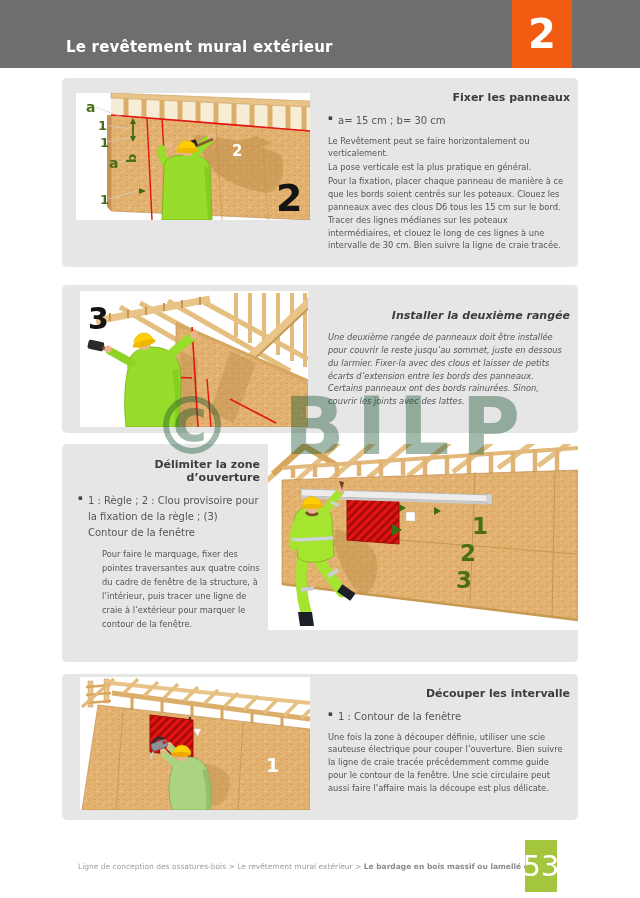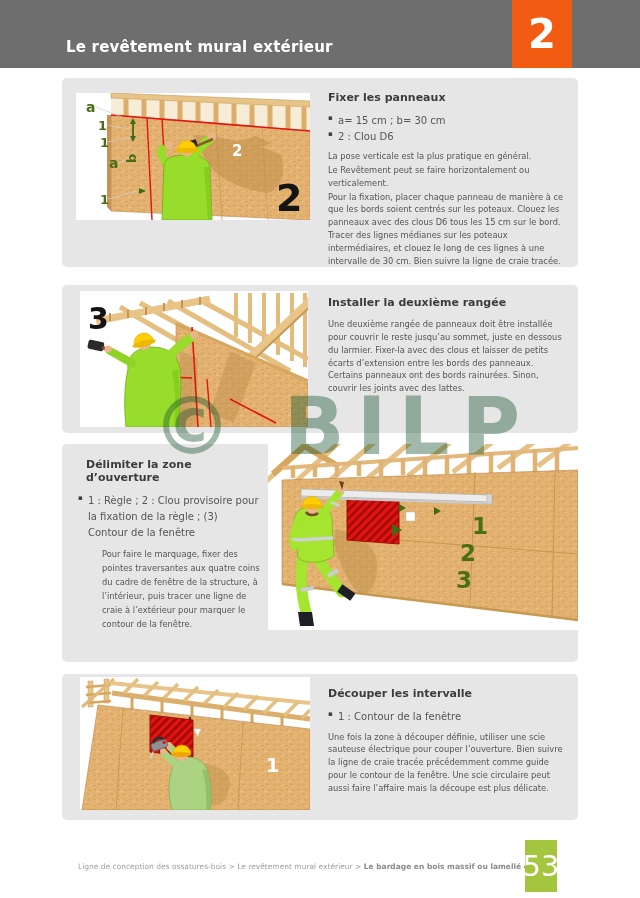--- a/index.html
+++ b/index.html
@@ -22,21 +22,21 @@
   .figure{position:absolute;background:#fff;overflow:hidden;}
   .fig1{left:14px;top:15px;width:234px;height:127px;}
   .fig2{left:18px;top:6px;width:228px;height:136px;}
   .fig3{left:206px;top:0;width:310px;height:186px;}
   .fig4{left:18px;top:3px;width:230px;height:133px;}
   .figure svg{display:block;}
 
   .textcol{position:absolute;}
   .t-right{left:266px;top:13px;width:242px;}
   .t-left{left:16px;top:14px;width:182px;}
-  .sec-title{font-size:11px;font-weight:bold;color:#3c3c3c;margin:0 0 9px 0;}
+  .sec-title{font-size:11px;font-weight:bold;color:#3c3c3c;margin:0 0 9px 0;text-align:right;}
   .bullets{margin:0 0 6px 0;padding:0;list-style:none;font-size:10px;color:#54555a;}
   .bullets li{padding-left:10px;position:relative;line-height:1.55;}
   .bullets li::before{content:"▪";position:absolute;left:0;top:0;font-size:7px;color:#3c3c3c;}
   .para{font-size:8.3px;line-height:1.55;color:#54555a;margin:0;}
   .para + .para{margin-top:1px;}
   .sec3 .para{line-height:1.7;margin-left:24px;}
   .sec3 .bullets li{line-height:1.6;}
 
   
   .watermark{position:absolute;left:152px;top:380px;font-size:80px;font-weight:bold;
@@ -136,24 +136,23 @@
           </g>
           <text x="156" y="63" font-size="15" font-weight="bold" fill="#ffffff">2</text>
           <text x="200" y="118" font-size="38" font-weight="bold" fill="#141414">2</text>
         </g>
       </svg>
     </div>
     <div class="textcol t-right">
       <h3 class="sec-title">Fixer les panneaux</h3>
       <ul class="bullets">
         <li>a= 15 cm ; b= 30 cm</li>
-        <li>2 : Clou D6</li>
       </ul>
+      <p class="para">Le Revêtement peut se faire horizontalement ou verticalement.</p>
       <p class="para">La pose verticale est la plus pratique en général.</p>
-      <p class="para">Le Revêtement peut se faire horizontalement ou verticalement.</p>
       <p class="para">Pour la fixation, placer chaque panneau de manière à ce que les bords soient centrés sur les poteaux. Clouez les panneaux avec des clous D6 tous les 15 cm sur le bord. Tracer des lignes médianes sur les poteaux intermédiaires, et clouez le long de ces lignes à une intervalle de 30 cm. Bien suivre la ligne de craie tracée.</p>
     </div>
   </div>
 
   <div class="section sec2">
     <div class="figure fig2">
       <svg width="228" height="136" viewBox="0 0 228 136">
         <defs>
           <pattern id="osb2" width="12" height="10" patternUnits="userSpaceOnUse">
             <rect width="12" height="10" fill="#e3b271"></rect>
@@ -214,21 +213,21 @@
           <circle cx="28" cy="58" r="3.5" fill="#e9b58a"></circle>
           <circle cx="64" cy="52" r="7" fill="#e9b58a"></circle>
           <g transform="rotate(-14 64 52)">
             <path d="M54,52 a10,10 0 0 1 20,0 Z" fill="#ffcf04" stroke="#d9a800" stroke-width="0.5"></path>
             <ellipse cx="64" cy="52.5" rx="12" ry="3" fill="#edb900"></ellipse>
           </g>
         </g>
         <text x="8" y="38" font-size="30" font-weight="bold" fill="#141414">3</text>
       </svg>
     </div>
-    <div class="textcol t-right" style="top:11px;">
+    <div class="textcol t-right" style="top:24px;font-style:italic;">
       <h3 class="sec-title">Installer la deuxième rangée</h3>
       <p class="para">Une deuxième rangée de panneaux doit être installée pour couvrir le reste jusqu’au sommet, juste en dessous du larmier. Fixer-la avec des clous et laisser de petits écarts d’extension entre les bords des panneaux. Certains panneaux ont des bords rainurées. Sinon, couvrir les joints avec des lattes.</p>
     </div>
   </div>
 
   <div class="section sec3">
     <div class="textcol t-left">
       <h3 class="sec-title" style="margin-left:8px;">Délimiter la zone d’ouverture</h3>
       <ul class="bullets">
         <li>1 : Règle ; 2 : Clou provisoire pour la fixation de la règle ; (3) Contour de la fenêtre</li>

